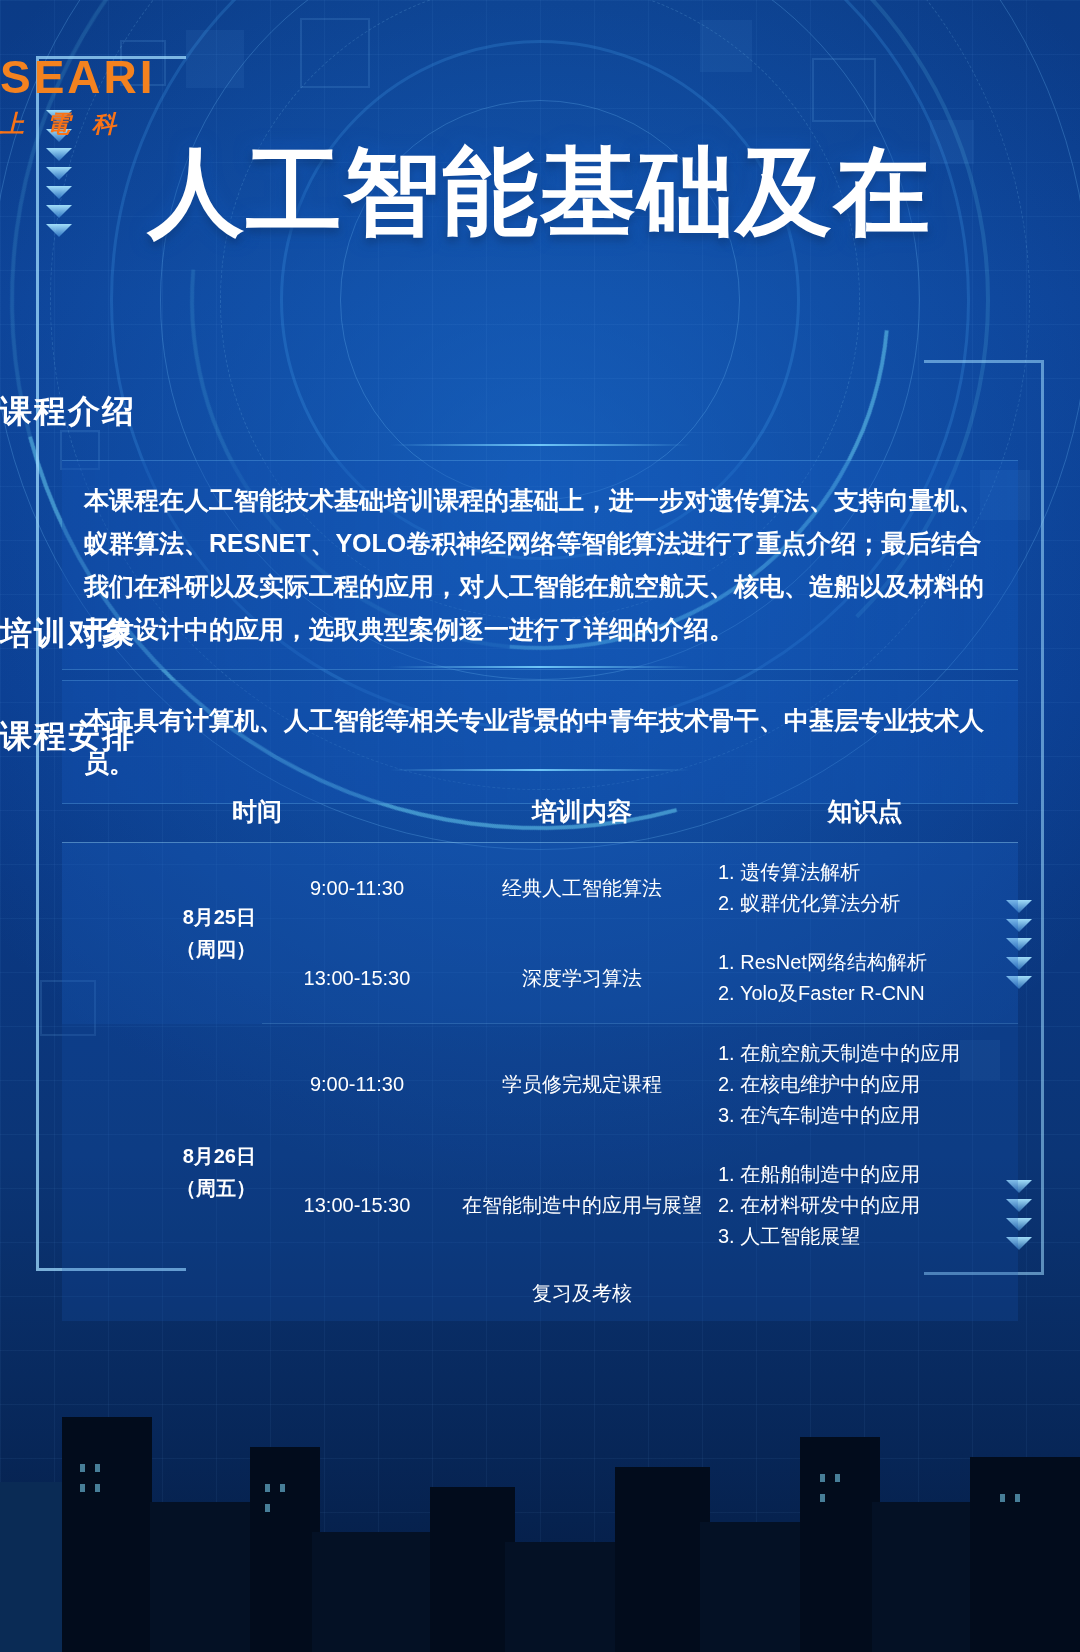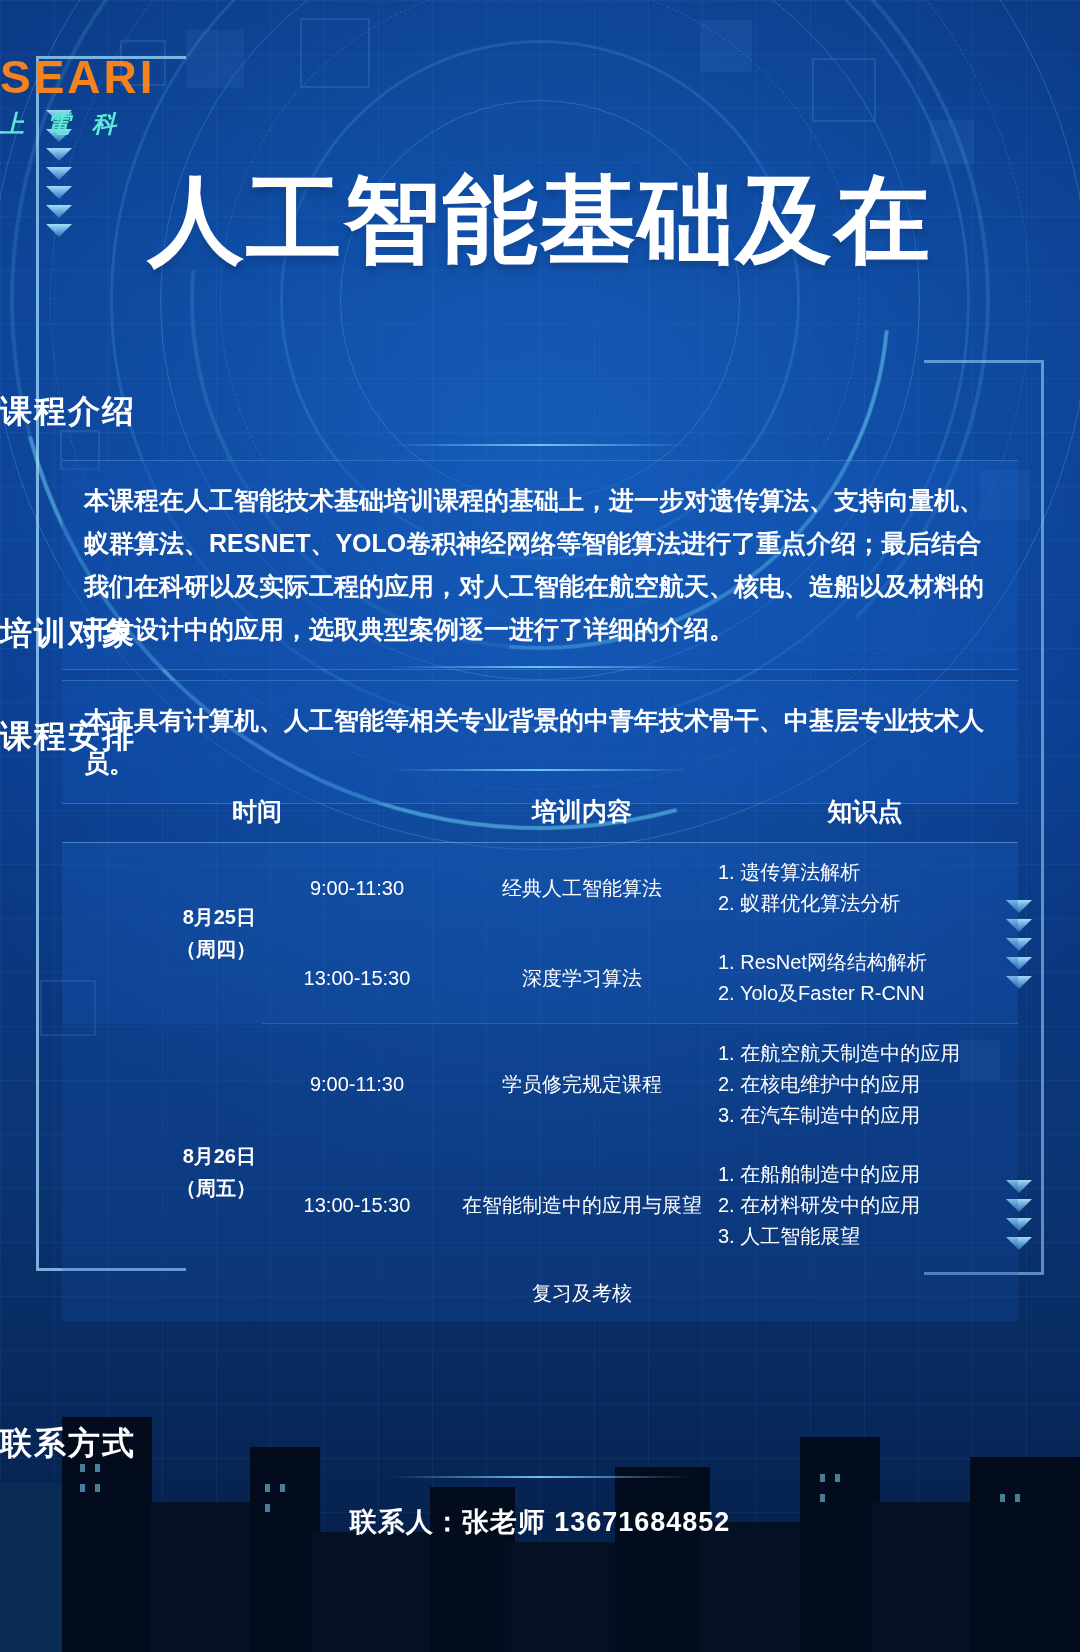--- a/index.html
+++ b/index.html
@@ -90,34 +90,33 @@
   
   .content { position:absolute; inset:0; }
 
   .logo-wrap { position:absolute; top:50px; left:0; right:0; text-align:left; }
   .logo-main {
     font-family:"Liberation Sans", sans-serif;
     font-weight:800; font-size:46px; letter-spacing:3px;
     color:#f4821f;
   }
   .logo-sub {
-    margin-top:4px; font-size:24px; color:#5eead4; letter-spacing:8px;
+    margin-top:4px; font-size:24px; color:#f97316; letter-spacing:8px;
     font-family:"Liberation Serif", serif; font-style:italic; font-weight:700;
   }
 
   .title {
     position:absolute; top:140px; left:0; right:0;
     text-align:center; color:#ffffff;
     font-family:"Liberation Sans", sans-serif;
     font-weight:900;
     font-size:96px;
     line-height:1.08;
     letter-spacing:2px;
     text-shadow:0 0 18px rgba(20,90,190,.9), 0 4px 10px rgba(0,0,0,.35);
-    margin-top:28px;
   }
 
   .sec-head {
     text-align:left;
     color:#ffffff;
     font-size:32px;
     font-weight:700;
     letter-spacing:2px;
     margin: 0 auto;
   }
@@ -346,18 +345,14 @@
         </tr>
         <tr class="band2">
           <td class="time nb"></td>
           <td class="topic nb">复习及考核</td>
           <td class="points nb"></td>
         </tr>
       </tbody>
     </table>
   </div>
 
-  <div id="sec-contact">
-    <div class="sec-head">联系方式</div>
-    <div class="contact-line">联系人：张老师 13671684852</div>
-  </div>
 
 </div>
 
 </body></html>

